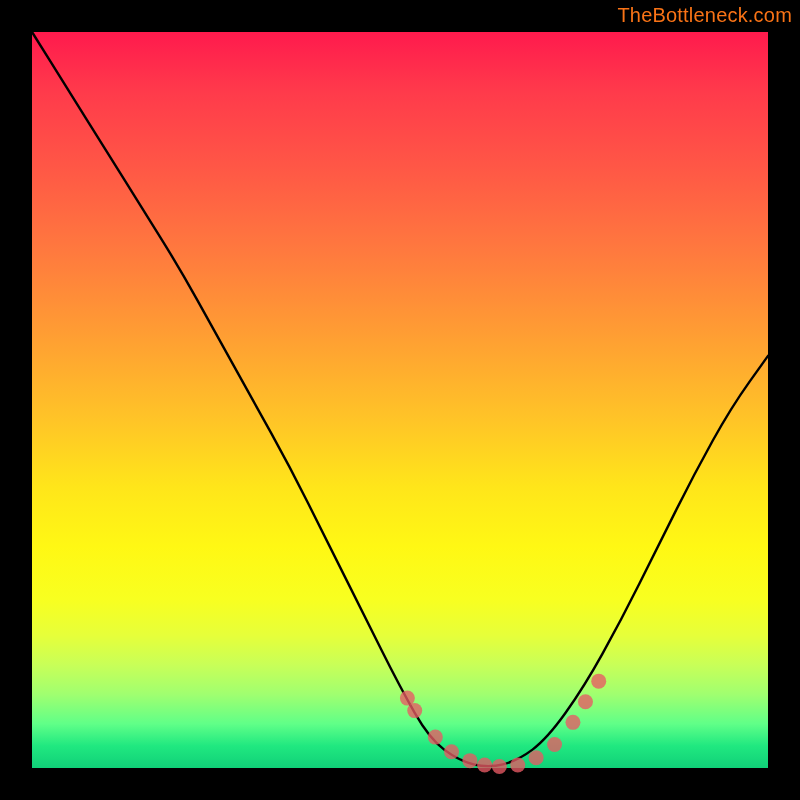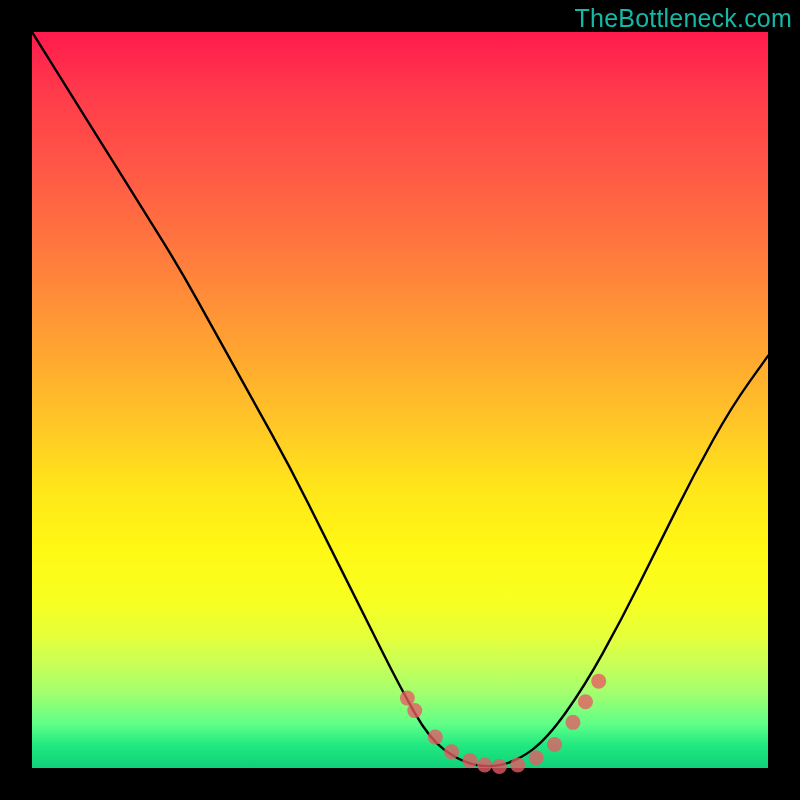--- a/index.html
+++ b/index.html
@@ -49,22 +49,22 @@
     left: 0;
     top: 0;
     width: 736px;
     height: 736px;
     overflow: visible;
   }
   .watermark {
     position: absolute;
     top: 4px;
     right: 8px;
-    color: #14b8a6;
-    font-size: 25px;
+    color: #f97316;
+    font-size: 20px;
     font-weight: 500;
     letter-spacing: 0.2px;
     user-select: none;
   }
   .dots circle {
     fill: rgba(232, 90, 100, 0.78);
   }
 </style>
 </head>
 <body>

